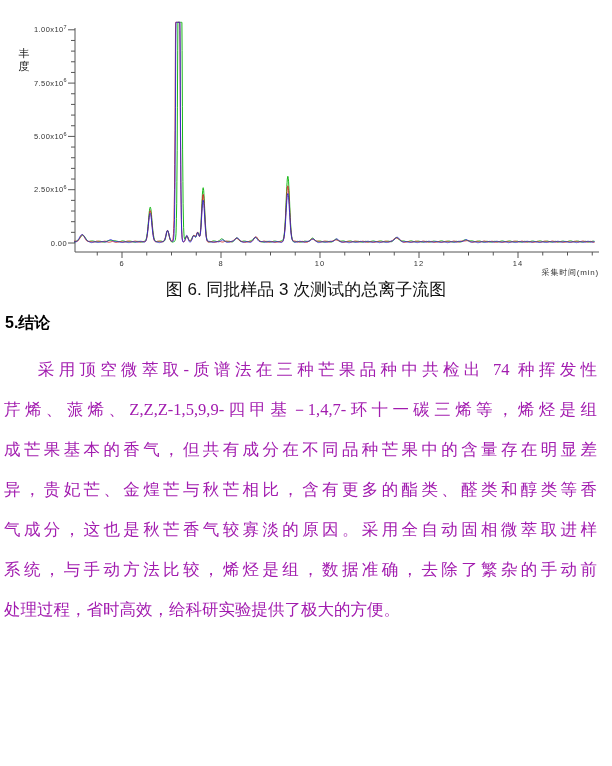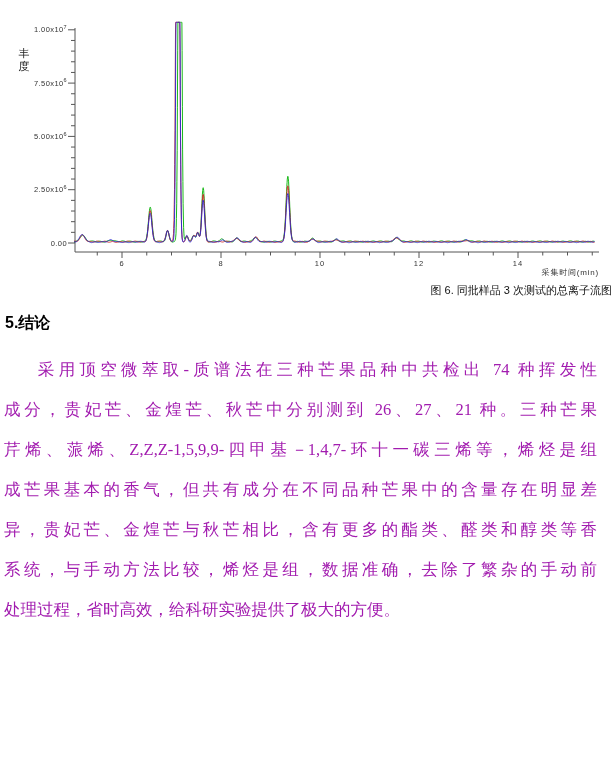--- a/index.html
+++ b/index.html
@@ -1,21 +1,21 @@
 <!DOCTYPE html>
 <html><head>
 <meta charset="utf-8">
 <style>
   html,body{margin:0;padding:0;background:#ffffff;}
   body{width:612px;height:766px;position:relative;overflow:hidden;
        font-family:"Liberation Serif",serif;color:#000;}
   .page{width:612px;height:766px;}
   .figure{position:relative;height:278px;width:612px;}
   .figure svg{position:absolute;left:0;top:0;}
-  .caption{text-align:right;font-size:11px;line-height:16px;margin-top:4px;
+  .caption{text-align:center;font-size:17px;line-height:16px;margin-top:4px;
            font-family:"Liberation Sans",sans-serif;color:#111;}
   .heading{font-size:16px;font-weight:bold;margin:15px 0 16px 5px;
            font-family:"Liberation Sans",sans-serif;color:#000;}
   .para{margin:9px 15px 0 4px;font-size:16.5px;line-height:40px;color:#a21caf;}
   .para-line{text-align:justify;text-align-last:justify;white-space:normal;}
   .para-line.first{text-indent:2.05em;}
   .para-line.last{text-align-last:left;}
   text{font-family:"Liberation Sans",sans-serif;}
 </style>
 </head>
@@ -93,21 +93,21 @@
         </g>
     </svg>
   </div>
 
   <div class="caption">图 6. 同批样品 3 次测试的总离子流图</div>
 
   <div class="heading">5.结论</div>
 
   <div class="para">
     <div class="para-line first">采用顶空微萃取-质谱法在三种芒果品种中共检出 74 种挥发性</div>
-    <div class="para-line">成分，贵妃芒、金煌芒、秋芒中分别测到 26、27、21 种。三种芒果</div>
     <div class="para-line">芹烯、蒎烯、Z,Z,Z-1,5,9,9-四甲基－1,4,7-环十一碳三烯等，烯烃是组</div>
     <div class="para-line">成芒果基本的香气，但共有成分在不同品种芒果中的含量存在明显差</div>
     <div class="para-line">异，贵妃芒、金煌芒与秋芒相比，含有更多的酯类、醛类和醇类等香</div>
+    <div class="para-line">气成分，这也是秋芒香气较寡淡的原因。采用全自动固相微萃取进样</div>
     <div class="para-line">系统，与手动方法比较，烯烃是组，数据准确，去除了繁杂的手动前</div>
     <div class="para-line last">处理过程，省时高效，给科研实验提供了极大的方便。</div>
   </div>
 
 </div>
 
 </body></html>

